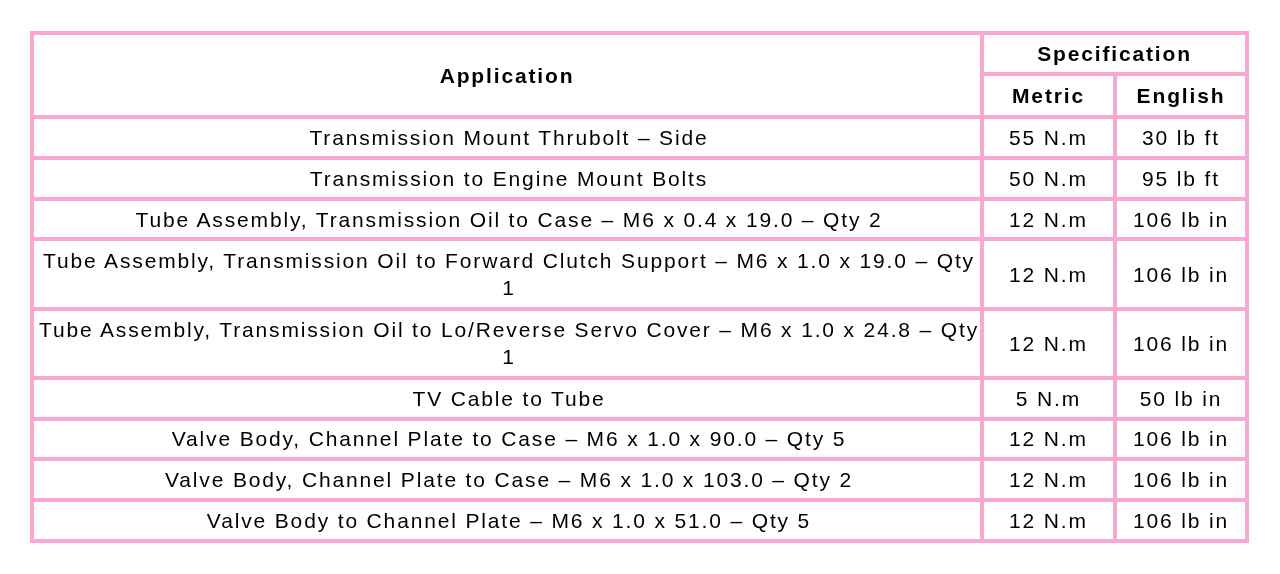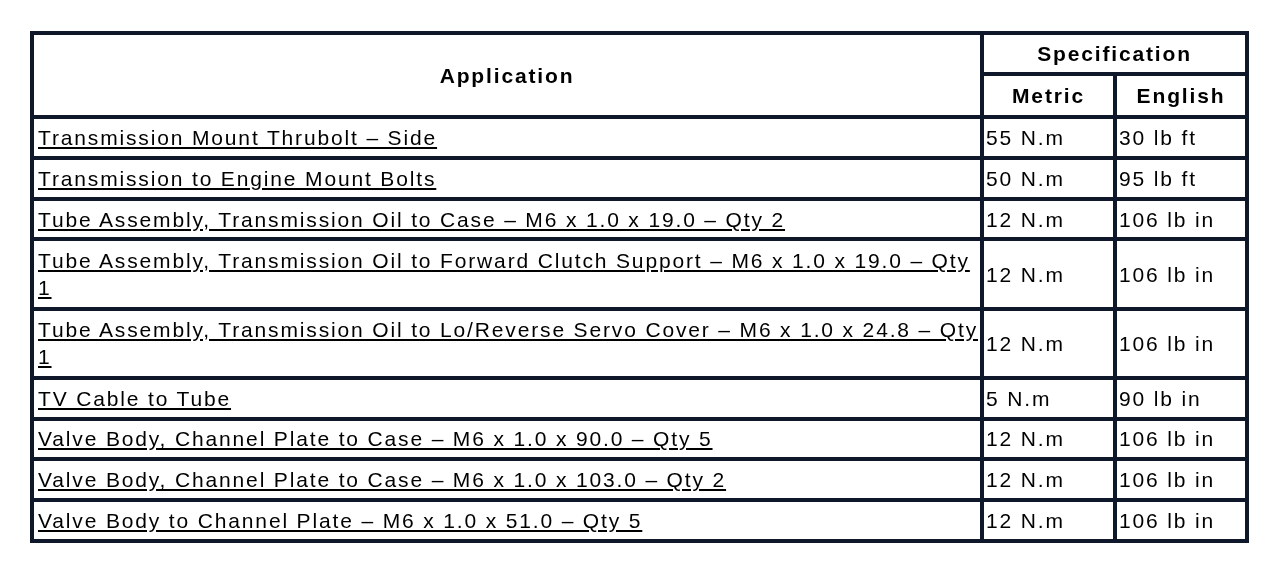--- a/index.html
+++ b/index.html
@@ -13,43 +13,42 @@
   .page { position: relative; width: 1280px; height: 574px; background: #ffffff; }
   table.spec-table {
     position: absolute;
     left: 30px; top: 31px;
     width: 1215px; height: 512px;
     border-collapse: collapse;
     table-layout: fixed;
     background: #ffffff;
   }
   .spec-table th, .spec-table td {
-    border: 4px solid #0f172a;
+    border: 4px solid #f9a8d4;
     font-size: 21px;
     letter-spacing: 1.85px;
     line-height: 27px;
     vertical-align: middle;
     overflow: hidden;
   }
   .spec-table th {
     font-weight: bold;
     text-align: center;
     padding: 2px 2px;
   }
   tr.hrow1 { height: 41px; }
   tr.hrow2 { height: 43px; }
   tbody tr { height: 39px; }
   td.td-app {
-    text-align: left;
+    text-align: center;
     padding: 4px 0 4px 4px;
     word-wrap: break-word;
-    text-decoration: underline;
   }
   td.td-val {
-    text-align: left;
+    text-align: center;
     padding: 4px 2px;
     white-space: nowrap;
   }
 </style>
 </head>
 <body>
 
 <div class="page">
   <table class="spec-table">
     <colgroup>
@@ -72,38 +71,38 @@
     <td class="td-app">Transmission Mount Thrubolt – Side</td>
     <td class="td-val">55 N.m</td>
     <td class="td-val">30 lb ft</td>
   </tr>
         <tr>
     <td class="td-app">Transmission to Engine Mount Bolts</td>
     <td class="td-val">50 N.m</td>
     <td class="td-val">95 lb ft</td>
   </tr>
         <tr>
-    <td class="td-app">Tube Assembly, Transmission Oil to Case – M6 x 1.0 x 19.0 – Qty 2</td>
+    <td class="td-app">Tube Assembly, Transmission Oil to Case – M6 x 0.4 x 19.0 – Qty 2</td>
     <td class="td-val">12 N.m</td>
     <td class="td-val">106 lb in</td>
   </tr>
         <tr>
     <td class="td-app">Tube Assembly, Transmission Oil to Forward Clutch Support – M6 x 1.0 x 19.0 – Qty 1</td>
     <td class="td-val">12 N.m</td>
     <td class="td-val">106 lb in</td>
   </tr>
         <tr>
     <td class="td-app">Tube Assembly, Transmission Oil to Lo/Reverse Servo Cover – M6 x 1.0 x 24.8 – Qty 1</td>
     <td class="td-val">12 N.m</td>
     <td class="td-val">106 lb in</td>
   </tr>
         <tr>
     <td class="td-app">TV Cable to Tube</td>
     <td class="td-val">5 N.m</td>
-    <td class="td-val">90 lb in</td>
+    <td class="td-val">50 lb in</td>
   </tr>
         <tr>
     <td class="td-app">Valve Body, Channel Plate to Case – M6 x 1.0 x 90.0 – Qty 5</td>
     <td class="td-val">12 N.m</td>
     <td class="td-val">106 lb in</td>
   </tr>
         <tr>
     <td class="td-app">Valve Body, Channel Plate to Case – M6 x 1.0 x 103.0 – Qty 2</td>
     <td class="td-val">12 N.m</td>
     <td class="td-val">106 lb in</td>

